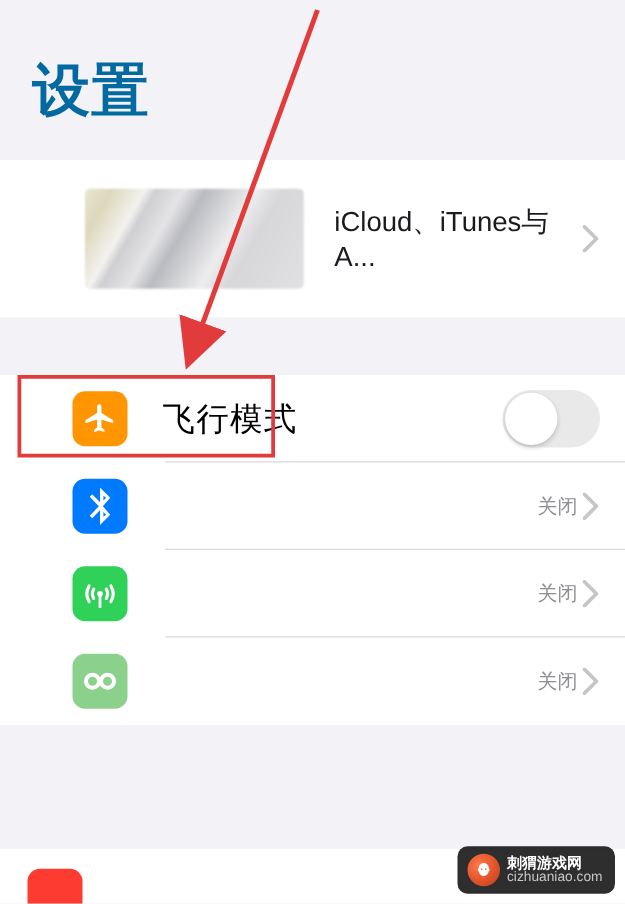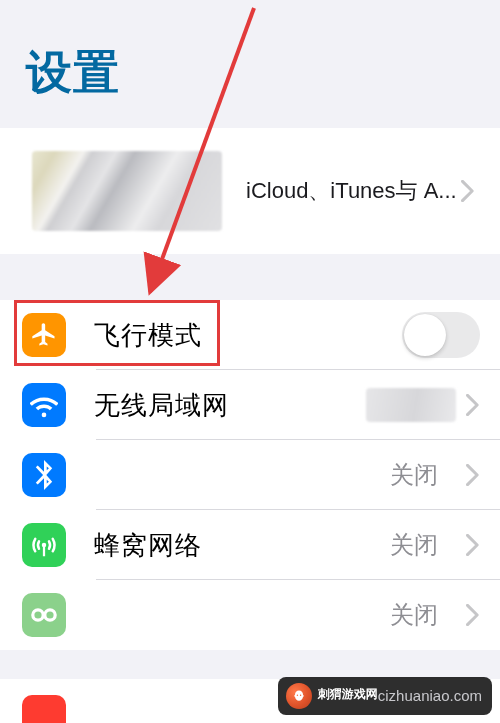--- a/index.html
+++ b/index.html
@@ -1,31 +1,31 @@
 <!DOCTYPE html>
 <html><head>
   <meta charset="utf-8">
   <style>
     * { margin:0; padding:0; box-sizing:border-box; -webkit-font-smoothing:antialiased; }
     html,body { width:500px; height:723px; }
     body { font-family:-apple-system,"PingFang SC","Helvetica Neue",sans-serif; background:#f2f2f7; position:relative; overflow:hidden; }
 
     .page-title { font-size:46px; font-weight:700; color:#0369a1; padding:42px 0 24px 26px; letter-spacing:1px; }
 
-    .group { background:#fff; }
+    .group { background:#fff;padding-left:36px; }
     .group + .group { margin-top:46px;text-align:center; }
 
     .row { display:flex; align-items:center; height:70px; padding:0 20px 0 22px; position:relative; }
     .row-divider { position:absolute; left:96px; right:0; bottom:0; height:1px; background:#d9d9de; }
 
     .icon-box { width:44px; height:44px; border-radius:10px; display:flex; align-items:center; justify-content:center; flex:none; }
     .icon-box svg { display:block; }
 
     .row-label { margin-left:28px; font-size:26px; color:#000; letter-spacing:1px; }
-    .row-value { margin-left:auto; margin-right:24px; font-size:24px; color:#8e8e93; }
+    .row-value { margin-left:auto; margin-right:0; font-size:16px; color:#8e8e93; }
 
     .chevron { width:14px; height:22px; flex:none; margin-left:4px; }
 
     .toggle { width:78px; height:46px; background:#e9e9ea; border-radius:23px; position:relative; margin-left:auto; }
     .toggle .knob { position:absolute; top:2px; left:2px; width:42px; height:42px; background:#fff; border-radius:50%; box-shadow:0 2px 4px rgba(0,0,0,.18),0 0 1px rgba(0,0,0,.1); }
 
     .account-row { height:126px; }
     .avatar-blur { width:190px; height:80px; margin-left:10px; border-radius:4px;
       background:linear-gradient(120deg,#e8e6d0 0%,#dcd8bc 10%,#f3f2ef 22%,#cfcfd2 26%,#e4e4e6 36%,#babbc0 44%,#ededee 62%,#d7d7da 72%,#e1e1e3 100%);
       filter:blur(1px);
@@ -35,23 +35,23 @@
     .wifi-blur { width:90px; height:34px; margin-left:auto; margin-right:6px; border-radius:4px;
       background:linear-gradient(100deg,#e6e6e8 0%,#d7d7da 55%,#e9e9eb 100%); filter:blur(1px);
     }
 
     .highlight-box { position:absolute; border:3px solid #e23b3b; pointer-events:none; }
     .arrow-layer { position:absolute; left:0; top:0; pointer-events:none; }
 
     .watermark { position:absolute; right:8px; bottom:8px; display:flex; align-items:center; background:rgba(0,0,0,.82); border-radius:8px; padding:6px 10px 6px 8px; }
     .wm-logo { width:26px; height:26px; border-radius:50%; background:radial-gradient(circle at 35% 35%, #ff7a4a 0%, #e0532a 55%, #b83f1d 100%); display:flex; align-items:center; justify-content:center; margin-right:6px; }
     .wm-logo svg { display:block; }
-    .wm-text { display:flex; flex-direction:row; line-height:1.05; }
+    .wm-text { display:flex; flex-direction:column; line-height:1.05; }
     .wm-line1 { color:#fff; font-size:12px; font-weight:600; }
-    .wm-line2 { color:#c8c8cc; font-size:15px; }
+    .wm-line2 { color:#c8c8cc; font-size:11px; }
 
     .bottom-strip { position:absolute; left:0; bottom:0; width:500px; height:44px; background:#fff; }
     .bottom-peek { position:absolute; left:22px; bottom:0; width:44px; height:28px; background:#fe3b30; border-top-left-radius:10px; border-top-right-radius:10px; }
 
     .hotspot-icon { background:#8bd18b; }
     .hotspot-label { color:#8e8e93 !important; }
   </style>
 </head>
 <body>
 
@@ -75,33 +75,20 @@
           <path fill="#fff" d="M21 15v-2l-8-5V3.5C13 2.67 12.33 2 11.5 2S10 2.67 10 3.5V8l-8 5v2l8-2.5V18l-2 1.5V21l3.5-1 3.5 1v-1.5L13 18v-5.5L21 15z"></path>
         </svg>
     </div>
     <div class="row-label">飞行模式</div>
     <div class="toggle">
         <div class="knob"></div>
       </div>
     <div class="row-divider"></div>
   </div>
 
-  <div class="row">
-    <div class="icon-box" style="background:#007aff">
-      <svg width="28" height="28" viewBox="0 0 24 24">
-          <path fill="#fff" d="M12 18.5a2 2 0 100 4 2 2 0 000-4zm0-13C7.03 5.5 2.53 7.45-.5 10.6l2.1 2.1C4.3 10 7.98 8.5 12 8.5s7.7 1.5 10.4 4.2l2.1-2.1C21.47 7.45 16.97 5.5 12 5.5zm0 6c-2.76 0-5.26 1.05-7.15 2.77l2.13 2.13C8.3 15.2 10.06 14.5 12 14.5s3.7.7 5.02 1.9l2.13-2.13C17.26 12.55 14.76 11.5 12 11.5z"></path>
-        </svg>
-    </div>
-    <div class="row-label">无线局域网</div>
-    <div class="wifi-blur"></div>
-    <svg class="chevron" viewBox="0 0 10 16">
-        <path d="M1 1 L8 8 L1 15" fill="none" stroke="#c6c6c8" stroke-width="2.2" stroke-linecap="round" stroke-linejoin="round"></path>
-      </svg>
-    <div class="row-divider"></div>
-  </div>
 
   <div class="row">
     <div class="icon-box" style="background:#007aff">
       <svg width="26" height="30" viewBox="0 0 14 22">
           <path fill="#fff" d="M7 0v8.6L2.4 4 1 5.4 6.3 11 1 16.6 2.4 18 7 13.4V22l6-6-4.3-5L13 6 7 0zm2 4.8L10.6 6 9 7.6V4.8zm0 12.4v-2.8L10.6 16 9 17.2z"></path>
         </svg>
     </div>
     <div class="row-value">关闭</div>
     <svg class="chevron" viewBox="0 0 10 16">
         <path d="M1 1 L8 8 L1 15" fill="none" stroke="#c6c6c8" stroke-width="2.2" stroke-linecap="round" stroke-linejoin="round"></path>
@@ -115,21 +102,20 @@
           <g fill="none" stroke="#fff" stroke-width="2" stroke-linecap="round">
             <path d="M5 7a10 10 0 000 10"></path>
             <path d="M8 9a6 6 0 000 6"></path>
             <path d="M19 7a10 10 0 010 10"></path>
             <path d="M16 9a6 6 0 010 6"></path>
           </g>
           <circle cx="12" cy="12" r="1.8" fill="#fff"></circle>
           <rect x="11.1" y="12" width="1.8" height="9" fill="#fff"></rect>
         </svg>
     </div>
-    <div class="row-label">蜂窝网络</div>
     <div class="row-value">关闭</div>
     <svg class="chevron" viewBox="0 0 10 16">
         <path d="M1 1 L8 8 L1 15" fill="none" stroke="#c6c6c8" stroke-width="2.2" stroke-linecap="round" stroke-linejoin="round"></path>
       </svg>
     <div class="row-divider"></div>
   </div>
 
   <div class="row">
     <div class="icon-box hotspot-icon">
       <svg width="30" height="24" viewBox="0 0 30 18">

